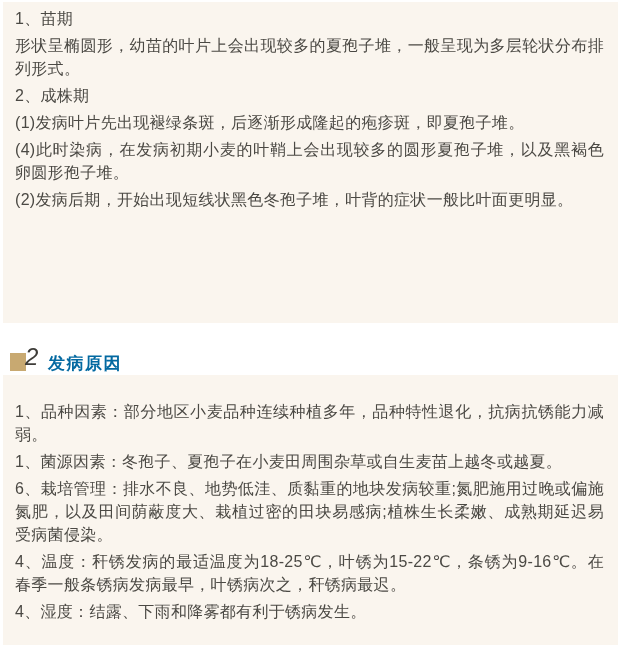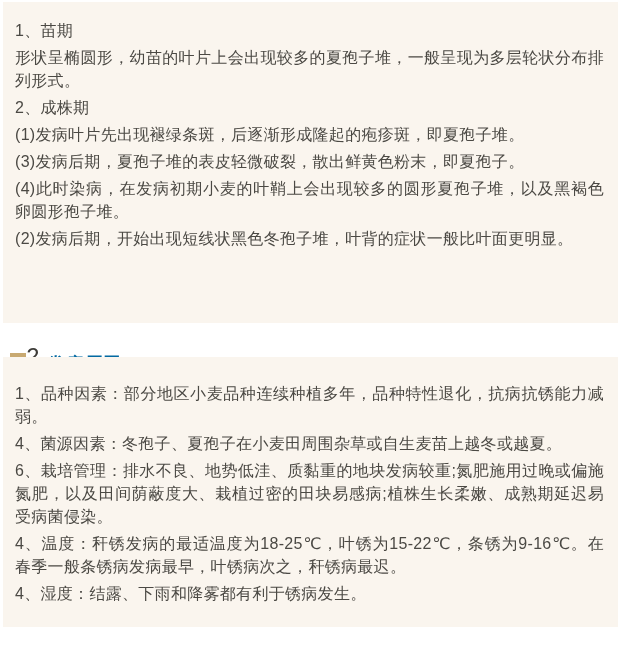--- a/index.html
+++ b/index.html
@@ -17,24 +17,24 @@
   .card {
     position: absolute;
     left: 3px;
     width: 615px;
     background: #faf5ee;
     box-sizing: border-box;
   }
   .card-symptoms {
     top: 2px;
     height: 321px;
-    padding: 15px 14px 0 12px;
+    padding: 3px 14px 0 12px;
   }
   .card-causes {
-    top: 357px;
+    top: 375px;
     height: 270px;
     padding: 23px 14px 0 12px;
   }
   .card p {
     margin: 0;
     padding: 2px 0;
     font-size: 16px;
     line-height: 23px;
     letter-spacing: 0.3px;
     color: #4b4944;
@@ -78,30 +78,29 @@
   }
 </style>
 </head>
 <body>
 
 <section class="card card-symptoms">
   <p>1、苗期</p>
   <p>形状呈椭圆形，幼苗的叶片上会出现较多的夏孢子堆，一般呈现为多层轮状分布排列形式。</p>
   <p>2、成株期</p>
   <p>(1)发病叶片先出现褪绿条斑，后逐渐形成隆起的疱疹斑，即夏孢子堆。</p>
-  <p>(3)发病后期，夏孢子堆的表皮轻微破裂，散出鲜黄色粉末，即夏孢子。</p>
   <p>(4)此时染病，在发病初期小麦的叶鞘上会出现较多的圆形夏孢子堆，以及黑褐色卵圆形孢子堆。</p>
   <p>(2)发病后期，开始出现短线状黑色冬孢子堆，叶背的症状一般比叶面更明显。</p>
 </section>
 
 <div class="section-header">
   <span class="marker"></span>
   <span class="number">2</span>
   <span class="title">发病原因</span>
 </div>
 
 <section class="card card-causes">
   <p>1、品种因素：部分地区小麦品种连续种植多年，品种特性退化，抗病抗锈能力减弱。</p>
-  <p>4、菌源因素：冬孢子、夏孢子在小麦田周围杂草或自生麦苗上越冬或越夏。</p>
+  <p>1、菌源因素：冬孢子、夏孢子在小麦田周围杂草或自生麦苗上越冬或越夏。</p>
   <p>6、栽培管理：排水不良、地势低洼、质黏重的地块发病较重;氮肥施用过晚或偏施氮肥，以及田间荫蔽度大、栽植过密的田块易感病;植株生长柔嫩、成熟期延迟易受病菌侵染。</p>
   <p>4、温度：秆锈发病的最适温度为18-25℃，叶锈为15-22℃，条锈为9-16℃。在春季一般条锈病发病最早，叶锈病次之，秆锈病最迟。</p>
   <p>4、湿度：结露、下雨和降雾都有利于锈病发生。</p>
 </section>
 
 </body></html>

